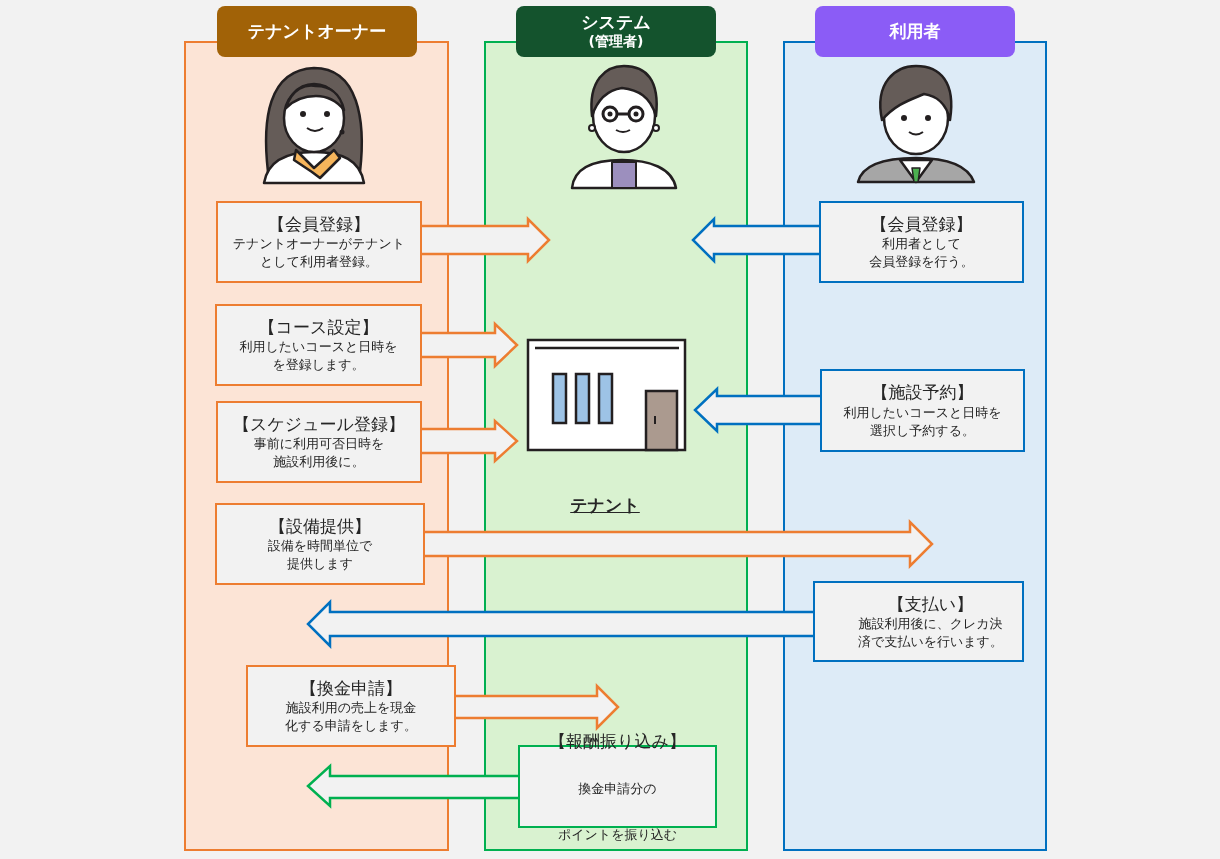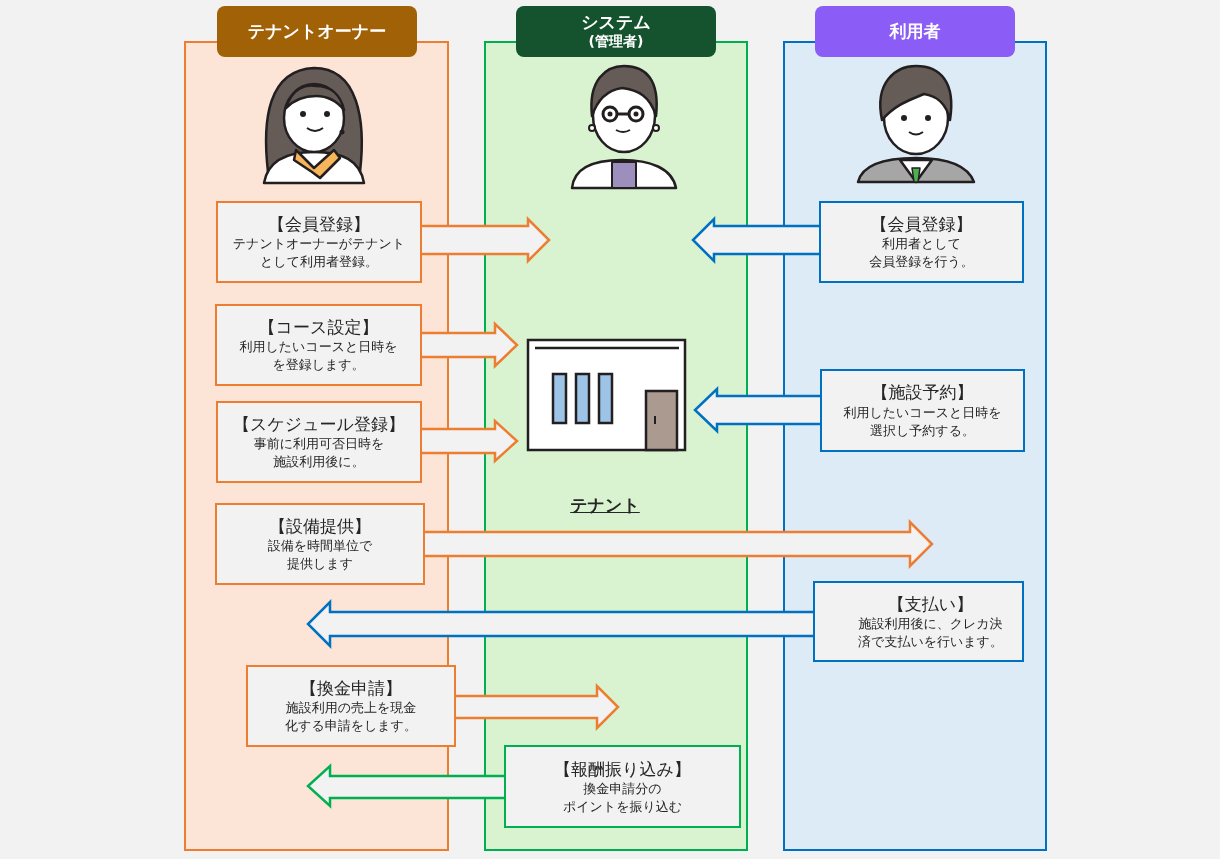--- a/index.html
+++ b/index.html
@@ -158,17 +158,17 @@
 <div class="box blue" style="left:813px;top:581px;width:211px;height:81px;padding-left:24px;">
   <div class="t">【支払い】</div>
   <div class="d">施設利用後に、クレカ決</div>
   <div class="d">済で支払いを行います。</div>
 </div>
 <div class="box orange" style="left:215px;top:665px;width:210px;height:82px;margin-left:31px;">
   <div class="t">【換金申請】</div>
   <div class="d">施設利用の売上を現金</div>
   <div class="d">化する申請をします。</div>
 </div>
-<div class="box green" style="left:504px;top:745px;width:237px;height:83px;">
+<div class="box green" style="left:518px;top:745px;width:199px;height:83px;gap:28px;">
   <div class="t">【報酬振り込み】</div>
   <div class="d">換金申請分の</div>
   <div class="d">ポイントを振り込む</div>
 </div>
 
 </body></html>

